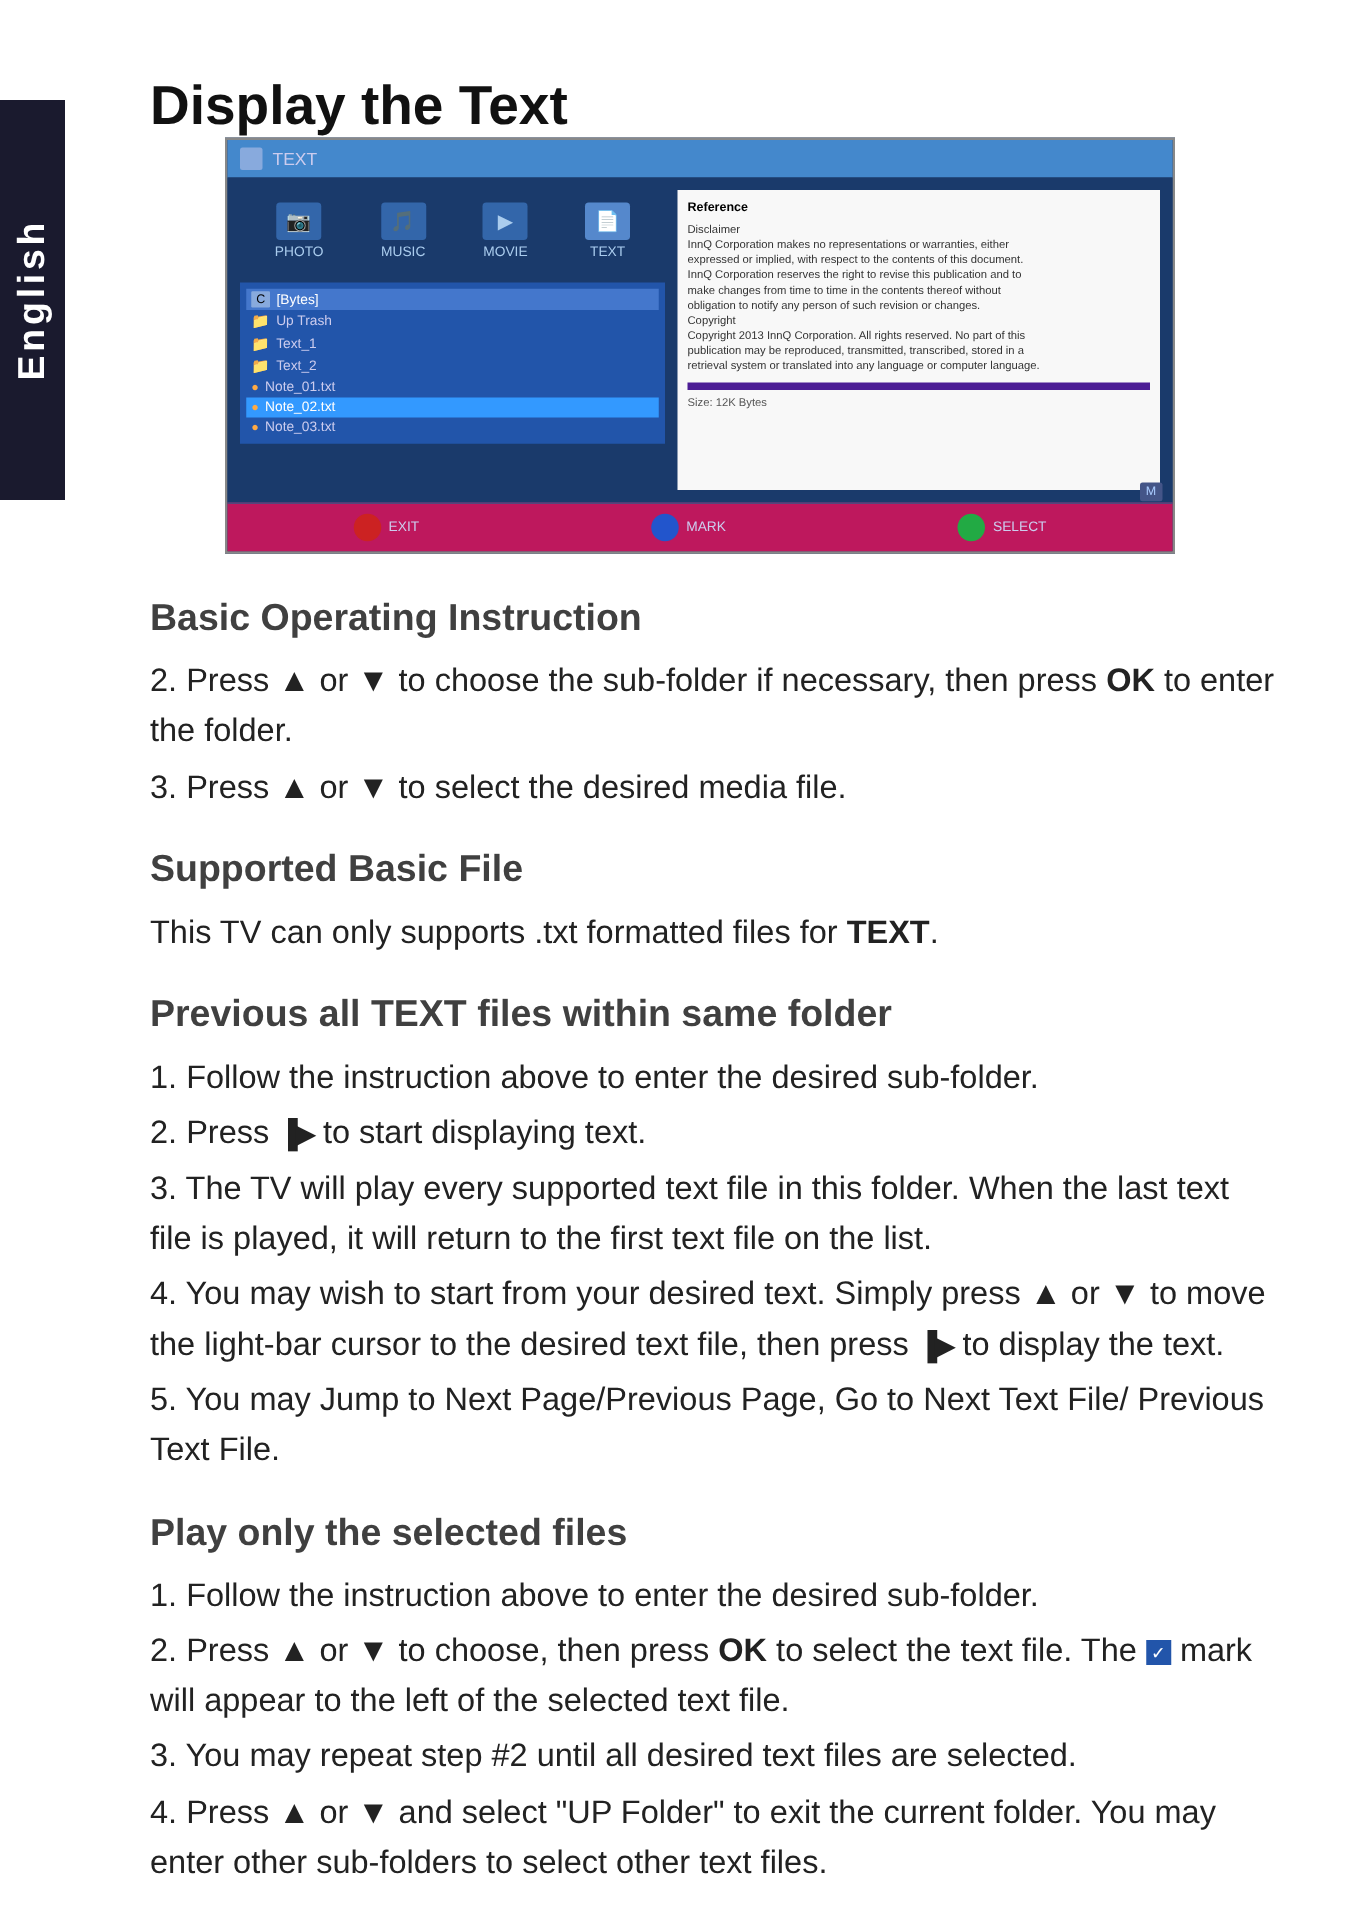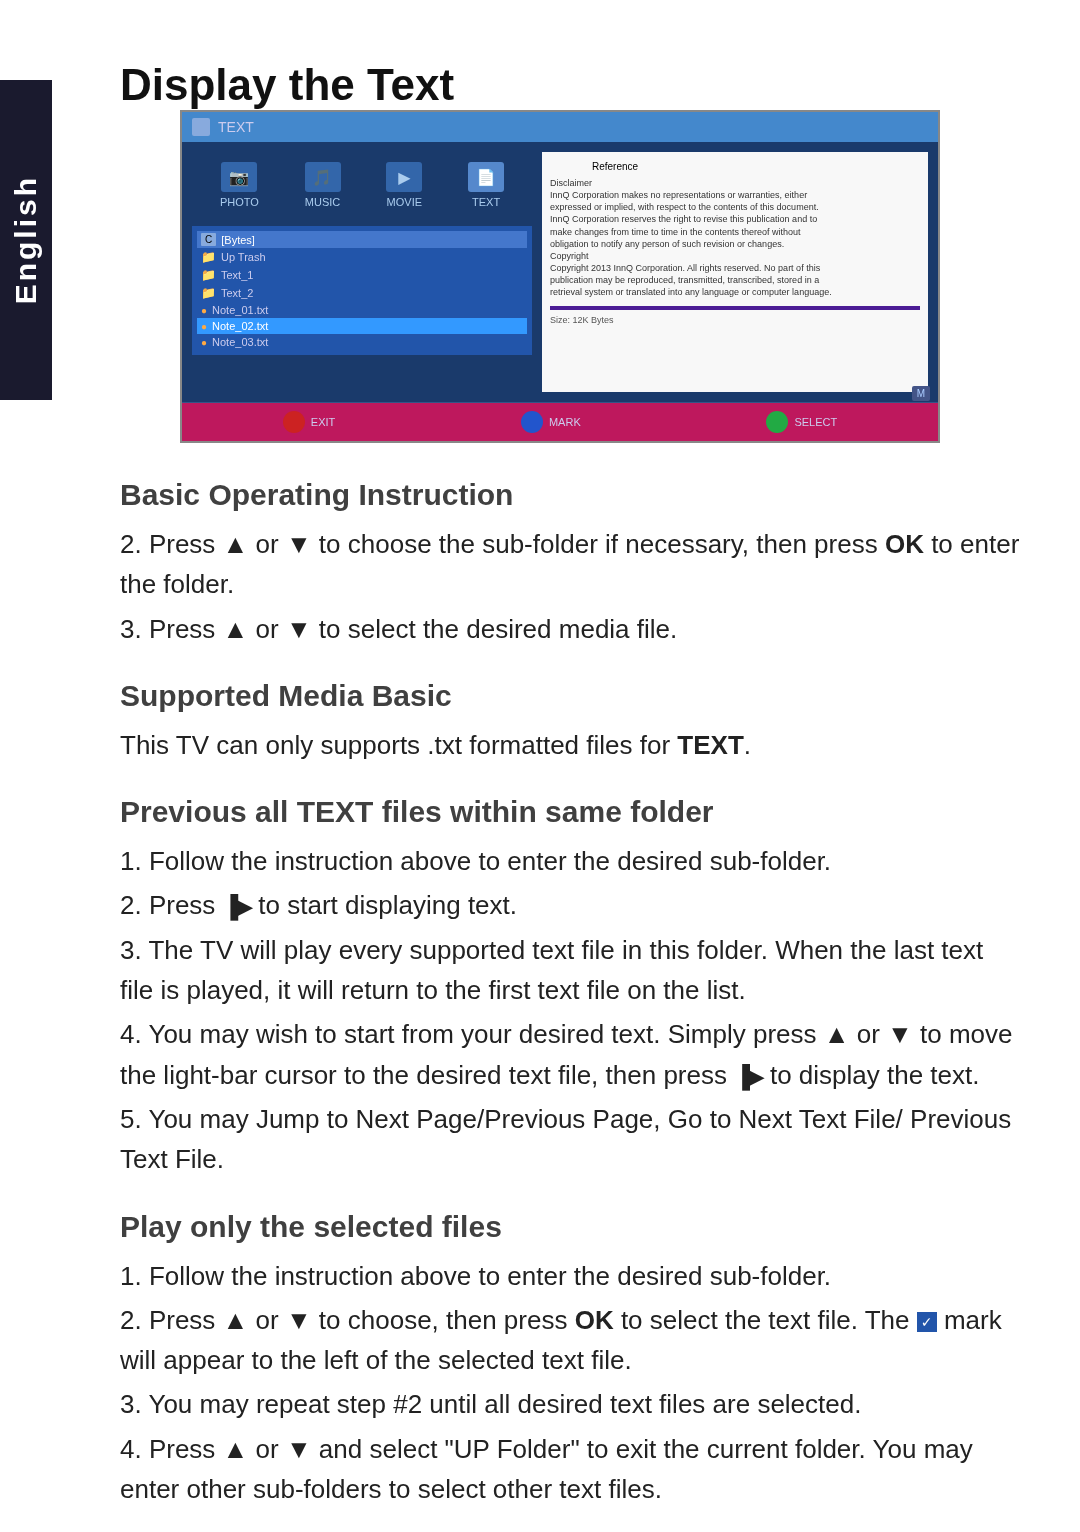--- a/index.html
+++ b/index.html
@@ -160,32 +160,31 @@
       background: #f8f8f8;
       padding: 8px;
       font-size: 9px;
       font-family: Arial, sans-serif;
       color: #333;
       line-height: 1.4;
       overflow: hidden;
     }
 
     .tv-right-title {
-      font-weight: normal;
+      font-weight: bold;
       font-size: 10px;
       margin-bottom: 3px;
       color: #000;
-      margin-left: 42px;
     }
 
     .tv-right-size {
       margin-top: 8px;
       font-size: 9px;
       color: #555;
-      border-top: 4px solid #4c1d95;
+      border-top: 6px solid #4c1d95;
       padding-top: 4px;
     }
 
     .tv-bottom-bar {
       background: #be185d;
       display: flex;
       justify-content: space-around;
       align-items: center;
       padding: 8px;
       border-top: 1px solid #335588;
@@ -392,21 +391,21 @@
 
     <div class="tv-corner-badge">M</div>
   </div>
 
   <h2 class="section-header">Basic Operating Instruction</h2>
   <ol class="instruction-list">
     <li class="body-text">2. Press ▲ or ▼ to choose the sub-folder if necessary, then press <strong>OK</strong> to enter the folder.</li>
     <li class="body-text">3. Press ▲ or ▼ to select the desired media file.</li>
   </ol>
 
-  <h2 class="section-header">Supported Media Basic</h2>
+  <h2 class="section-header">Supported Basic File</h2>
   <p class="body-text">This TV can only supports .txt formatted files for <strong>TEXT</strong>.</p>
 
   <h2 class="section-header">Previous all TEXT files within same folder</h2>
   <ol class="instruction-list">
     <li class="body-text">1. Follow the instruction above to enter the desired sub-folder.</li>
     <li class="body-text">2. Press <span style="font-size:22px;letter-spacing:-2px;">▐▶</span> to start displaying text.</li>
     <li class="body-text">3. The TV will play every supported text file in this folder. When the last text file is played, it will return to the first text file on the list.</li>
     <li class="body-text">4. You may wish to start from your desired text. Simply press ▲ or ▼ to move the light-bar cursor to the desired text file, then press <span style="font-size:22px;letter-spacing:-2px;">▐▶</span> to display the text.</li>
     <li class="body-text">5. You may Jump to Next Page/Previous Page,  Go to Next Text File/ Previous Text File.</li>
   </ol>

